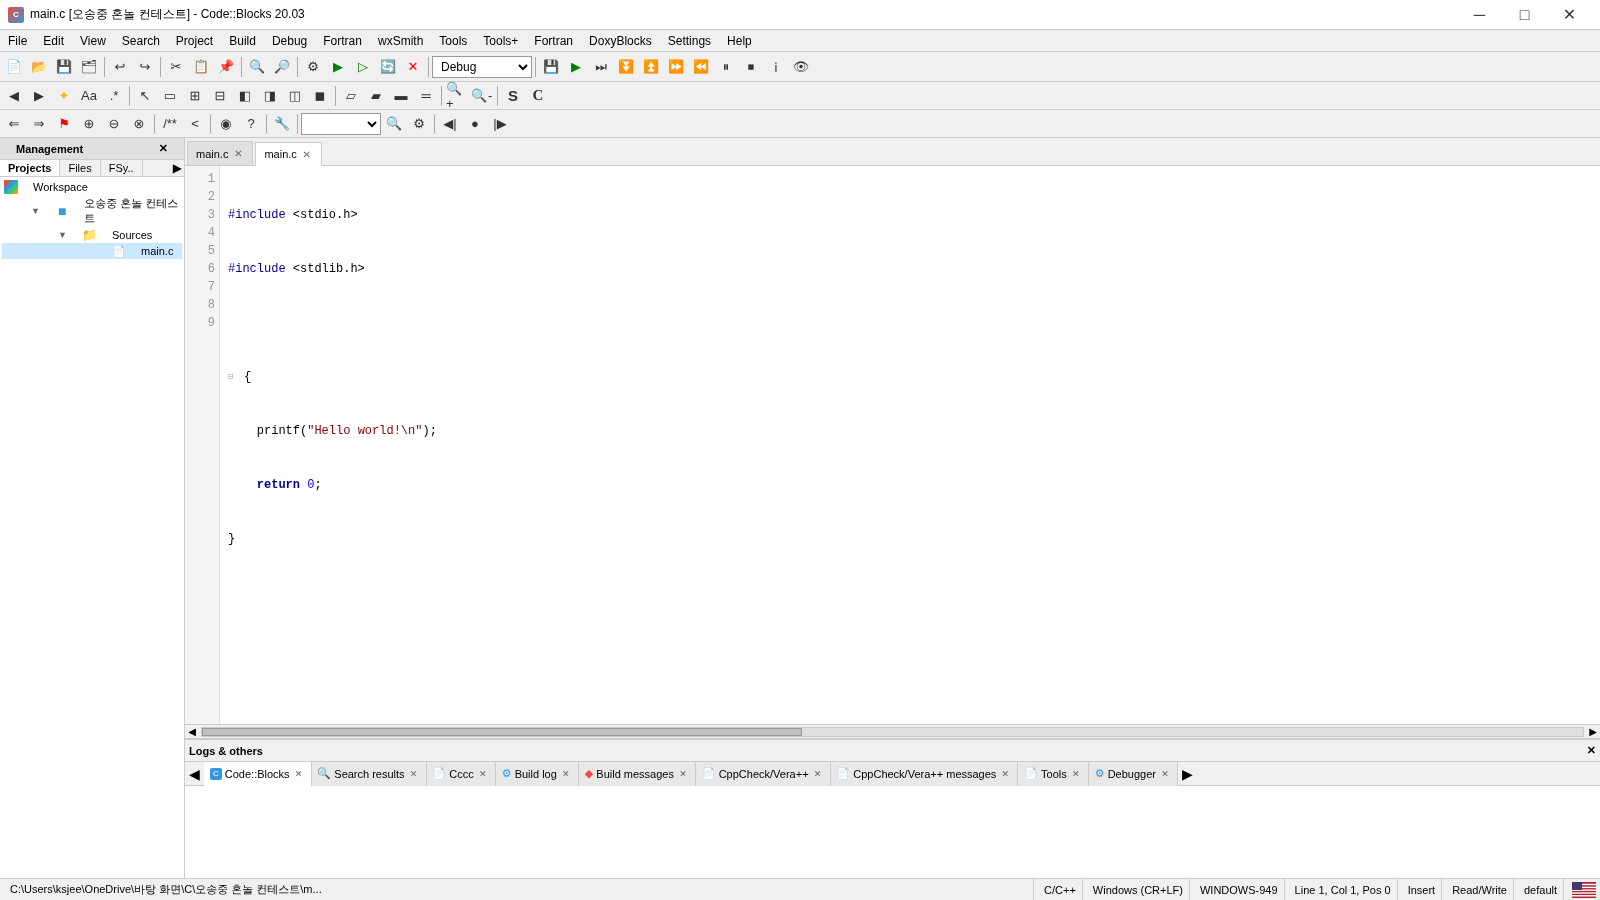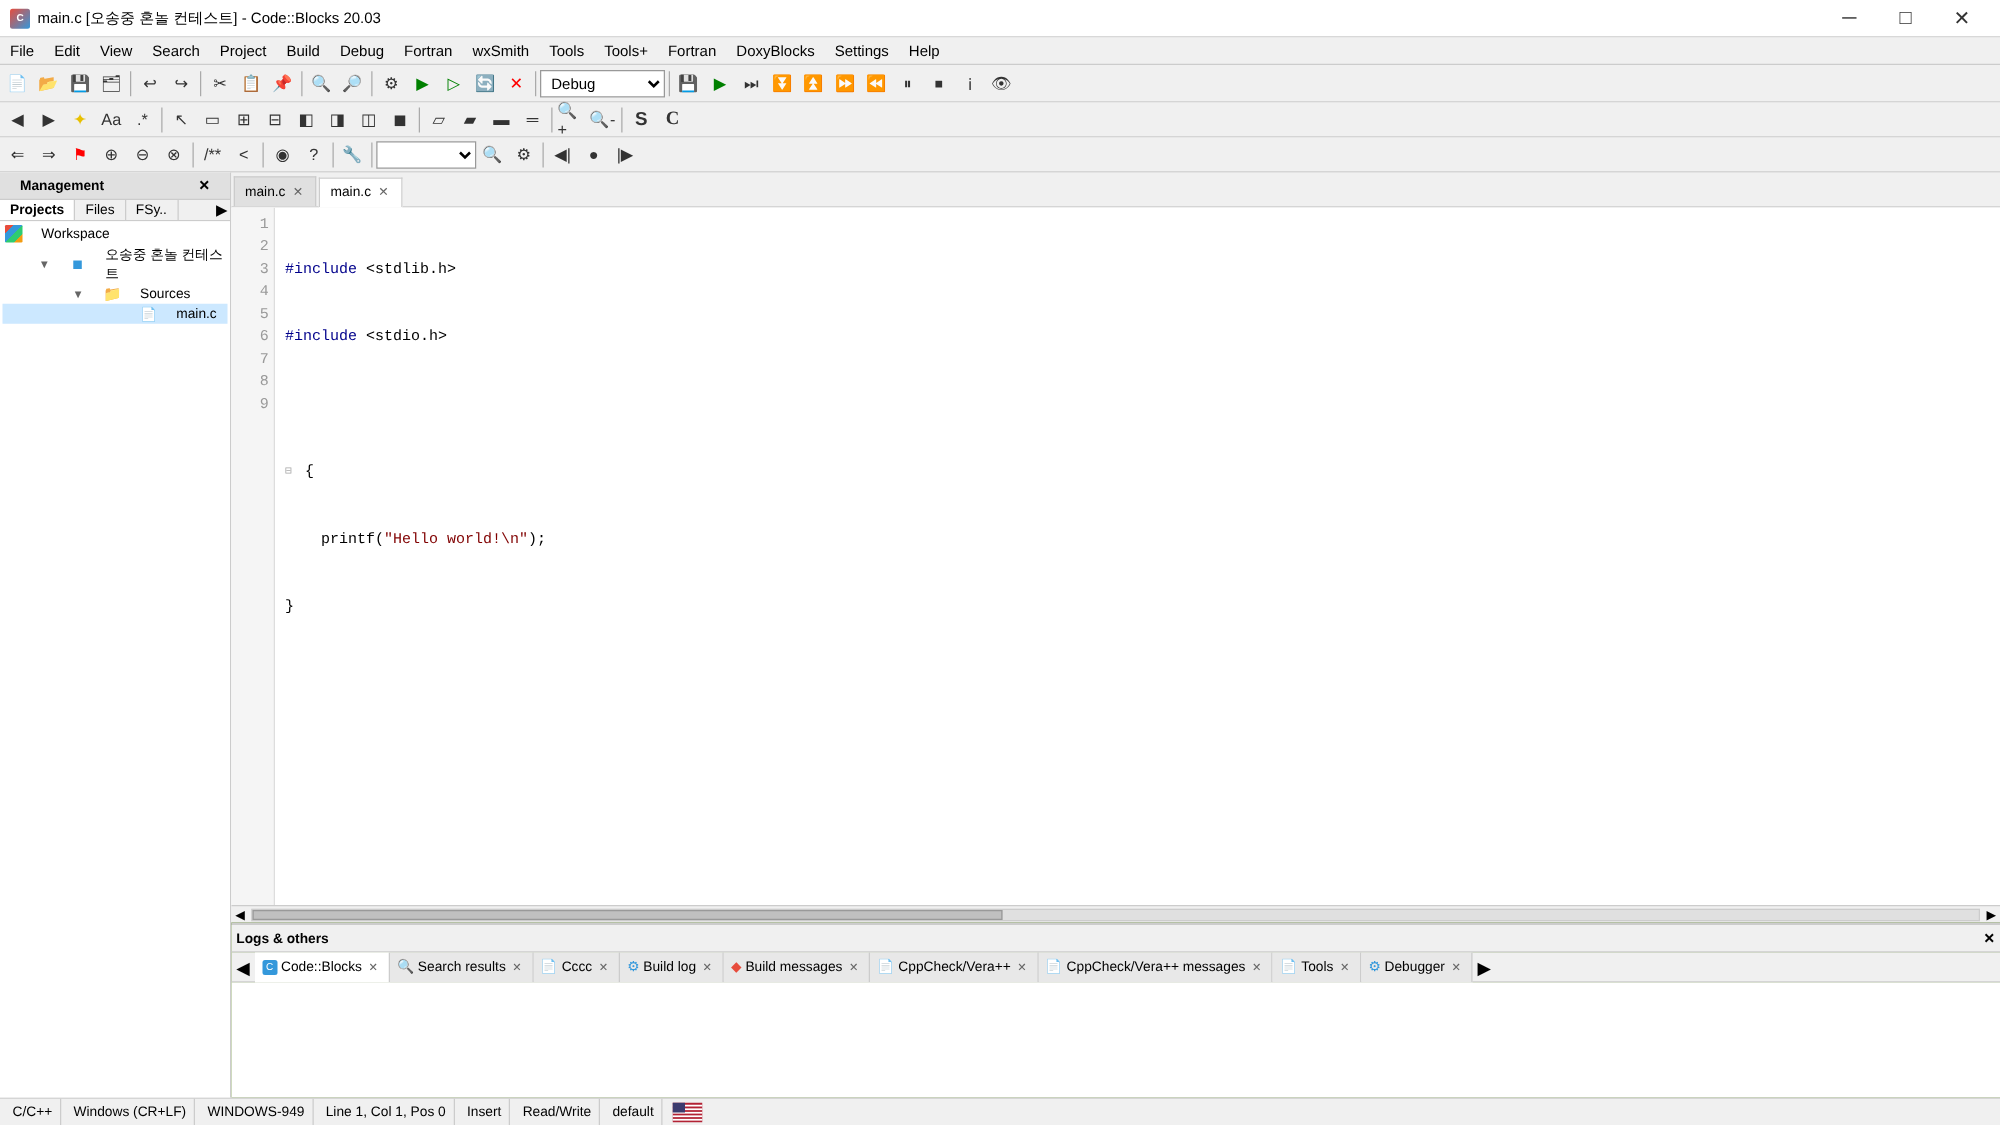--- a/index.html
+++ b/index.html
@@ -286,25 +286,26 @@
           <div>2</div>
           <div>3</div>
           <div>4</div>
           <div>5</div>
           <div>6</div>
           <div>7</div>
           <div>8</div>
           <div>9</div>
         </div>
         <div id="code-content" contenteditable="true" style="">
+          <div><span class="pp">#include</span> &lt;stdio.h&gt;</div>
           <div><span class="pp">#include</span> &lt;stdlib.h&gt;</div>
-          <div><span class="pp">#include</span> &lt;stdio.h&gt;</div>
           <div>&nbsp;</div>
           <div><span style="display:inline-block; width:16px; font-size:9px; color:#aaa; vertical-align:middle;">⊟</span>{</div>
           <div>&nbsp;&nbsp;&nbsp;&nbsp;printf(<span class="str">"Hello world!\n"</span>);</div>
+          <div>&nbsp;&nbsp;&nbsp;&nbsp;<span class="kw">return</span> <span class="num">0</span>;</div>
           <div>}</div>
           <div>&nbsp;</div>
         </div>
       </div>
 
       <div id="editor-scrollbar">
         <div style="width:14px; display:flex; align-items:center; justify-content:center; cursor:pointer; font-size:10px;">◀</div>
         <div id="h-scroll-track">
           <div id="h-scroll-thumb"></div>
         </div>
@@ -366,20 +367,21 @@
           <span class="tab-close">✕</span>
         </div>
         <div id="bottom-nav-right">▶</div>
       </div>
       <div id="bottom-content"></div>
     </div>
   </div>
 </div>
 
 <div id="statusbar">
+  <div class="status-item status-path">C:\Users\ksjee\OneDrive\바탕 화면\C\오송중 혼놀 컨테스트\m...</div>
   <div class="status-item">C/C++</div>
   <div class="status-item">Windows (CR+LF)</div>
   <div class="status-item">WINDOWS-949</div>
   <div class="status-item">Line 1, Col 1, Pos 0</div>
   <div class="status-item">Insert</div>
   <div class="status-item">Read/Write</div>
   <div class="status-item">default</div>
   <div style="width:24px; height:16px; margin-left:4px;">
     <svg width="24" height="16" viewBox="0 0 24 16">
       <rect width="24" height="16" fill="#B22234"></rect>

